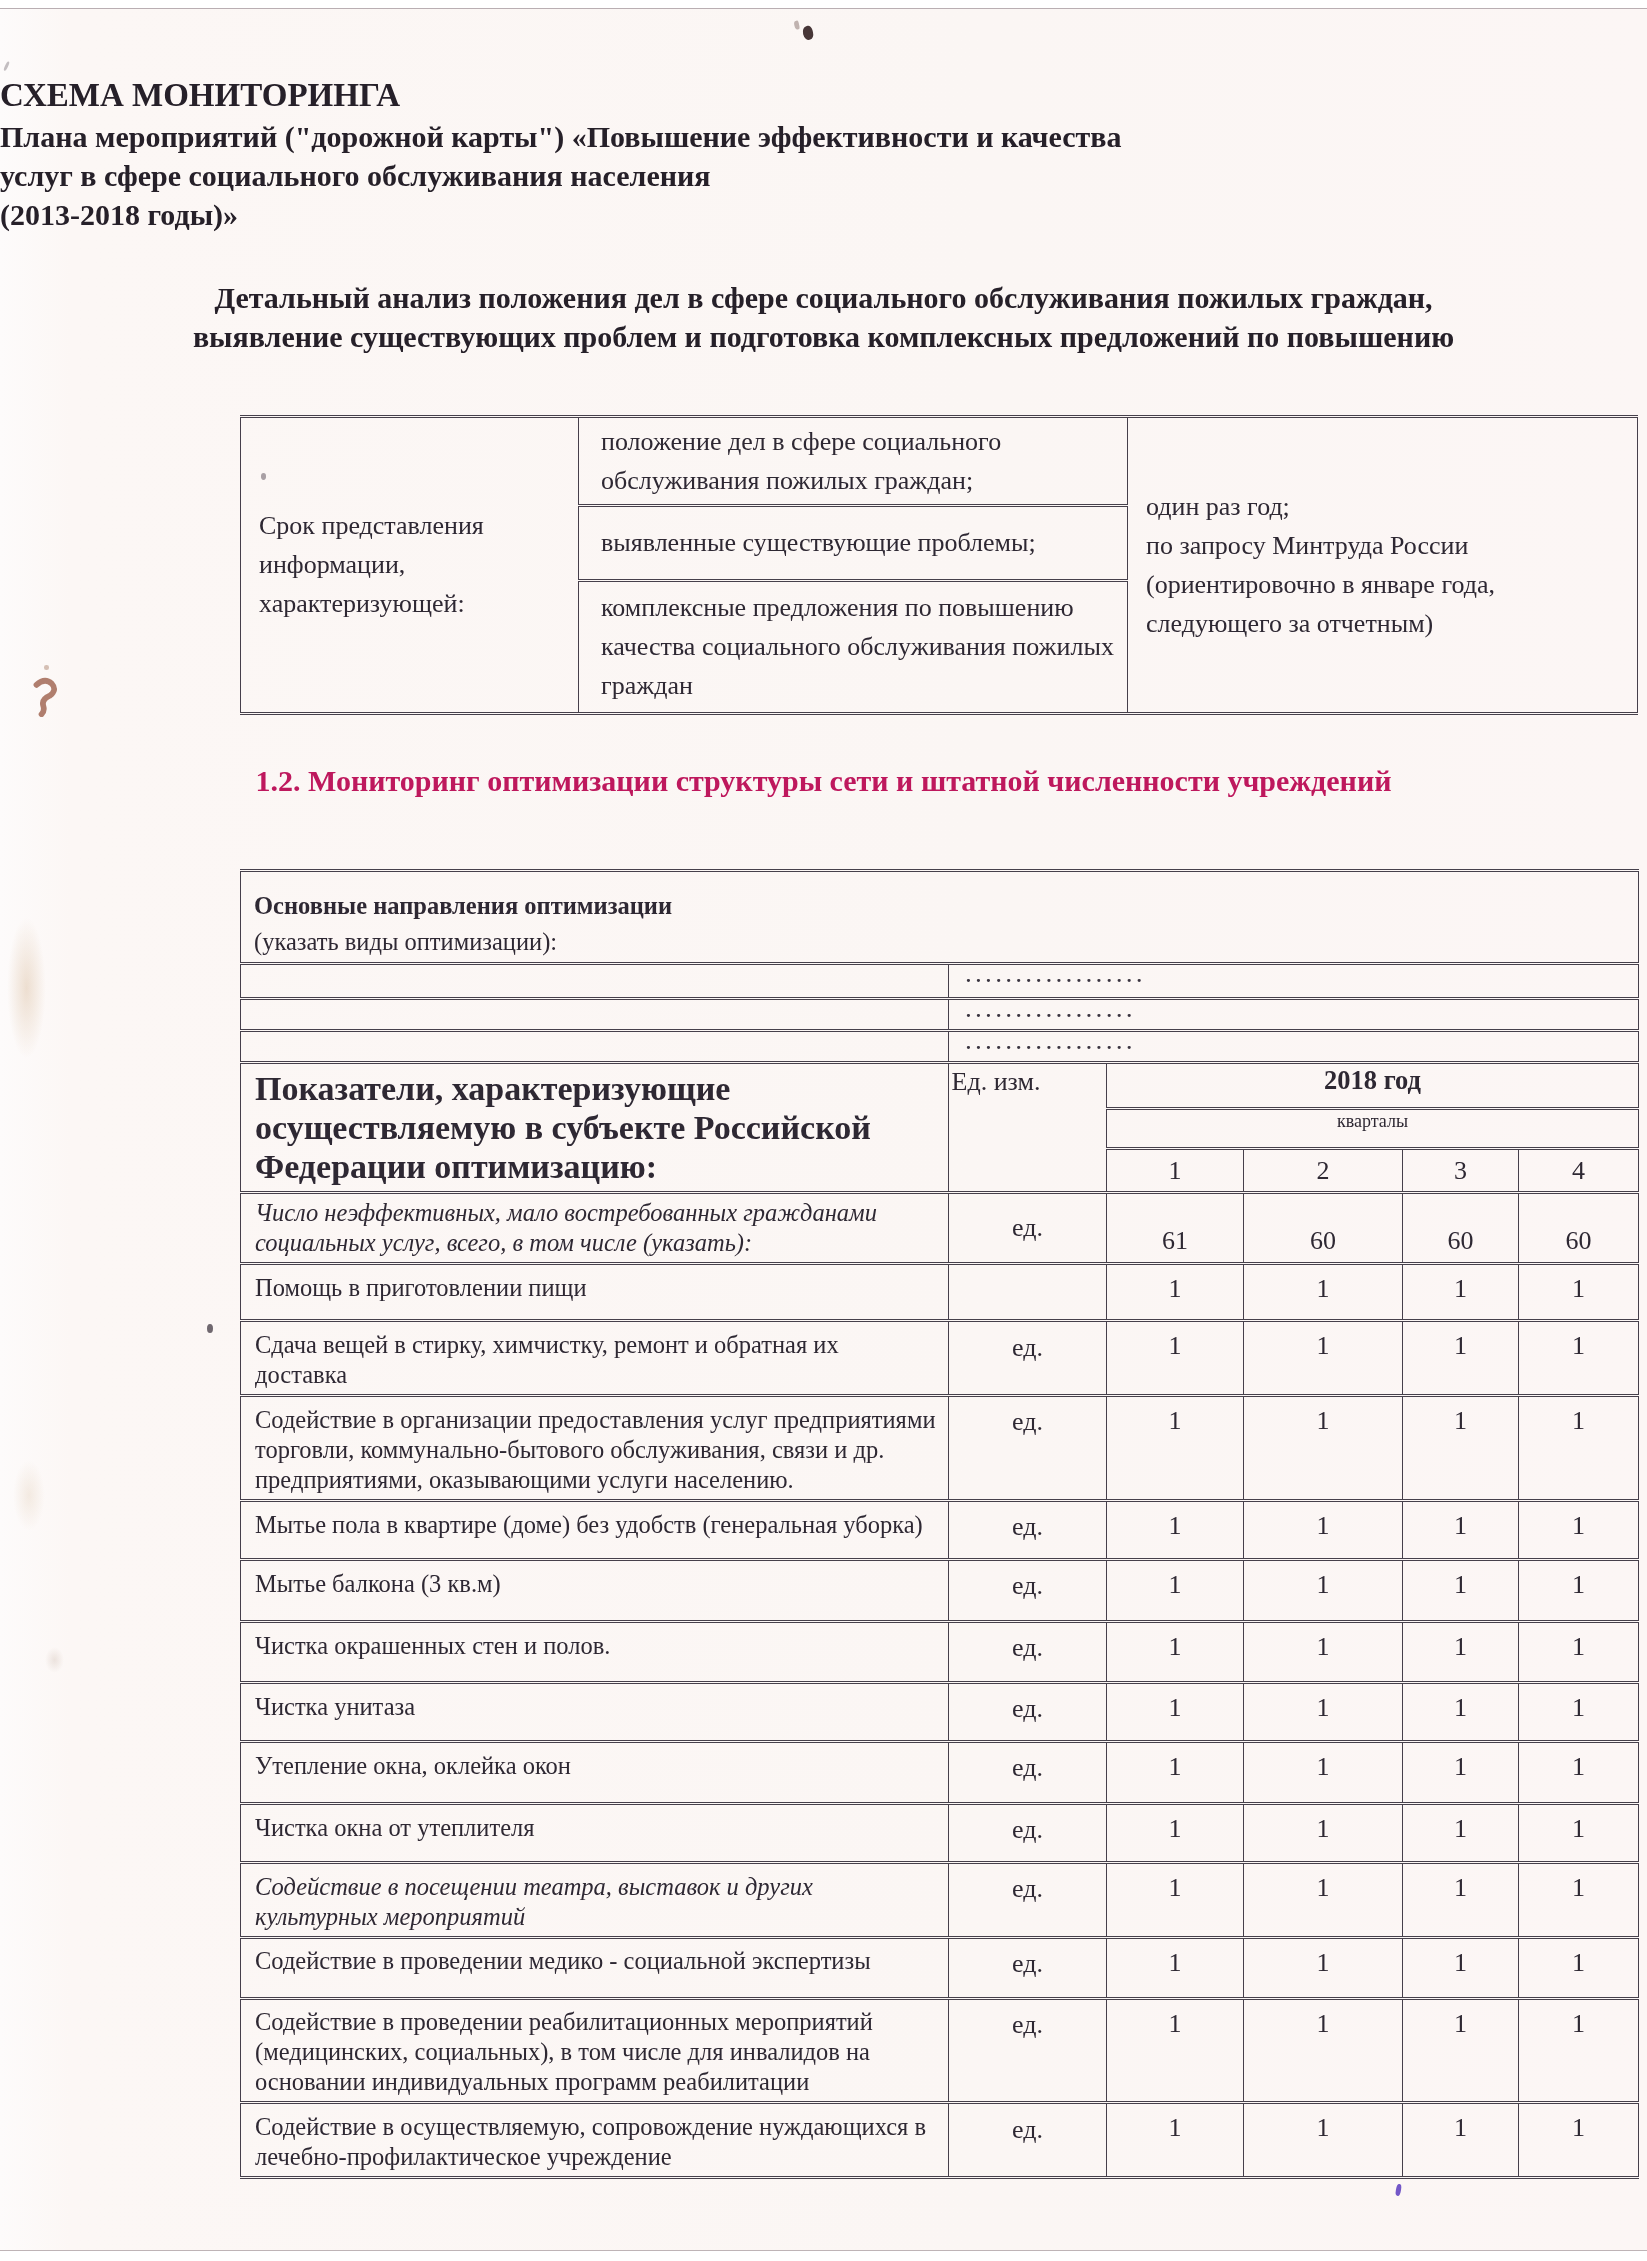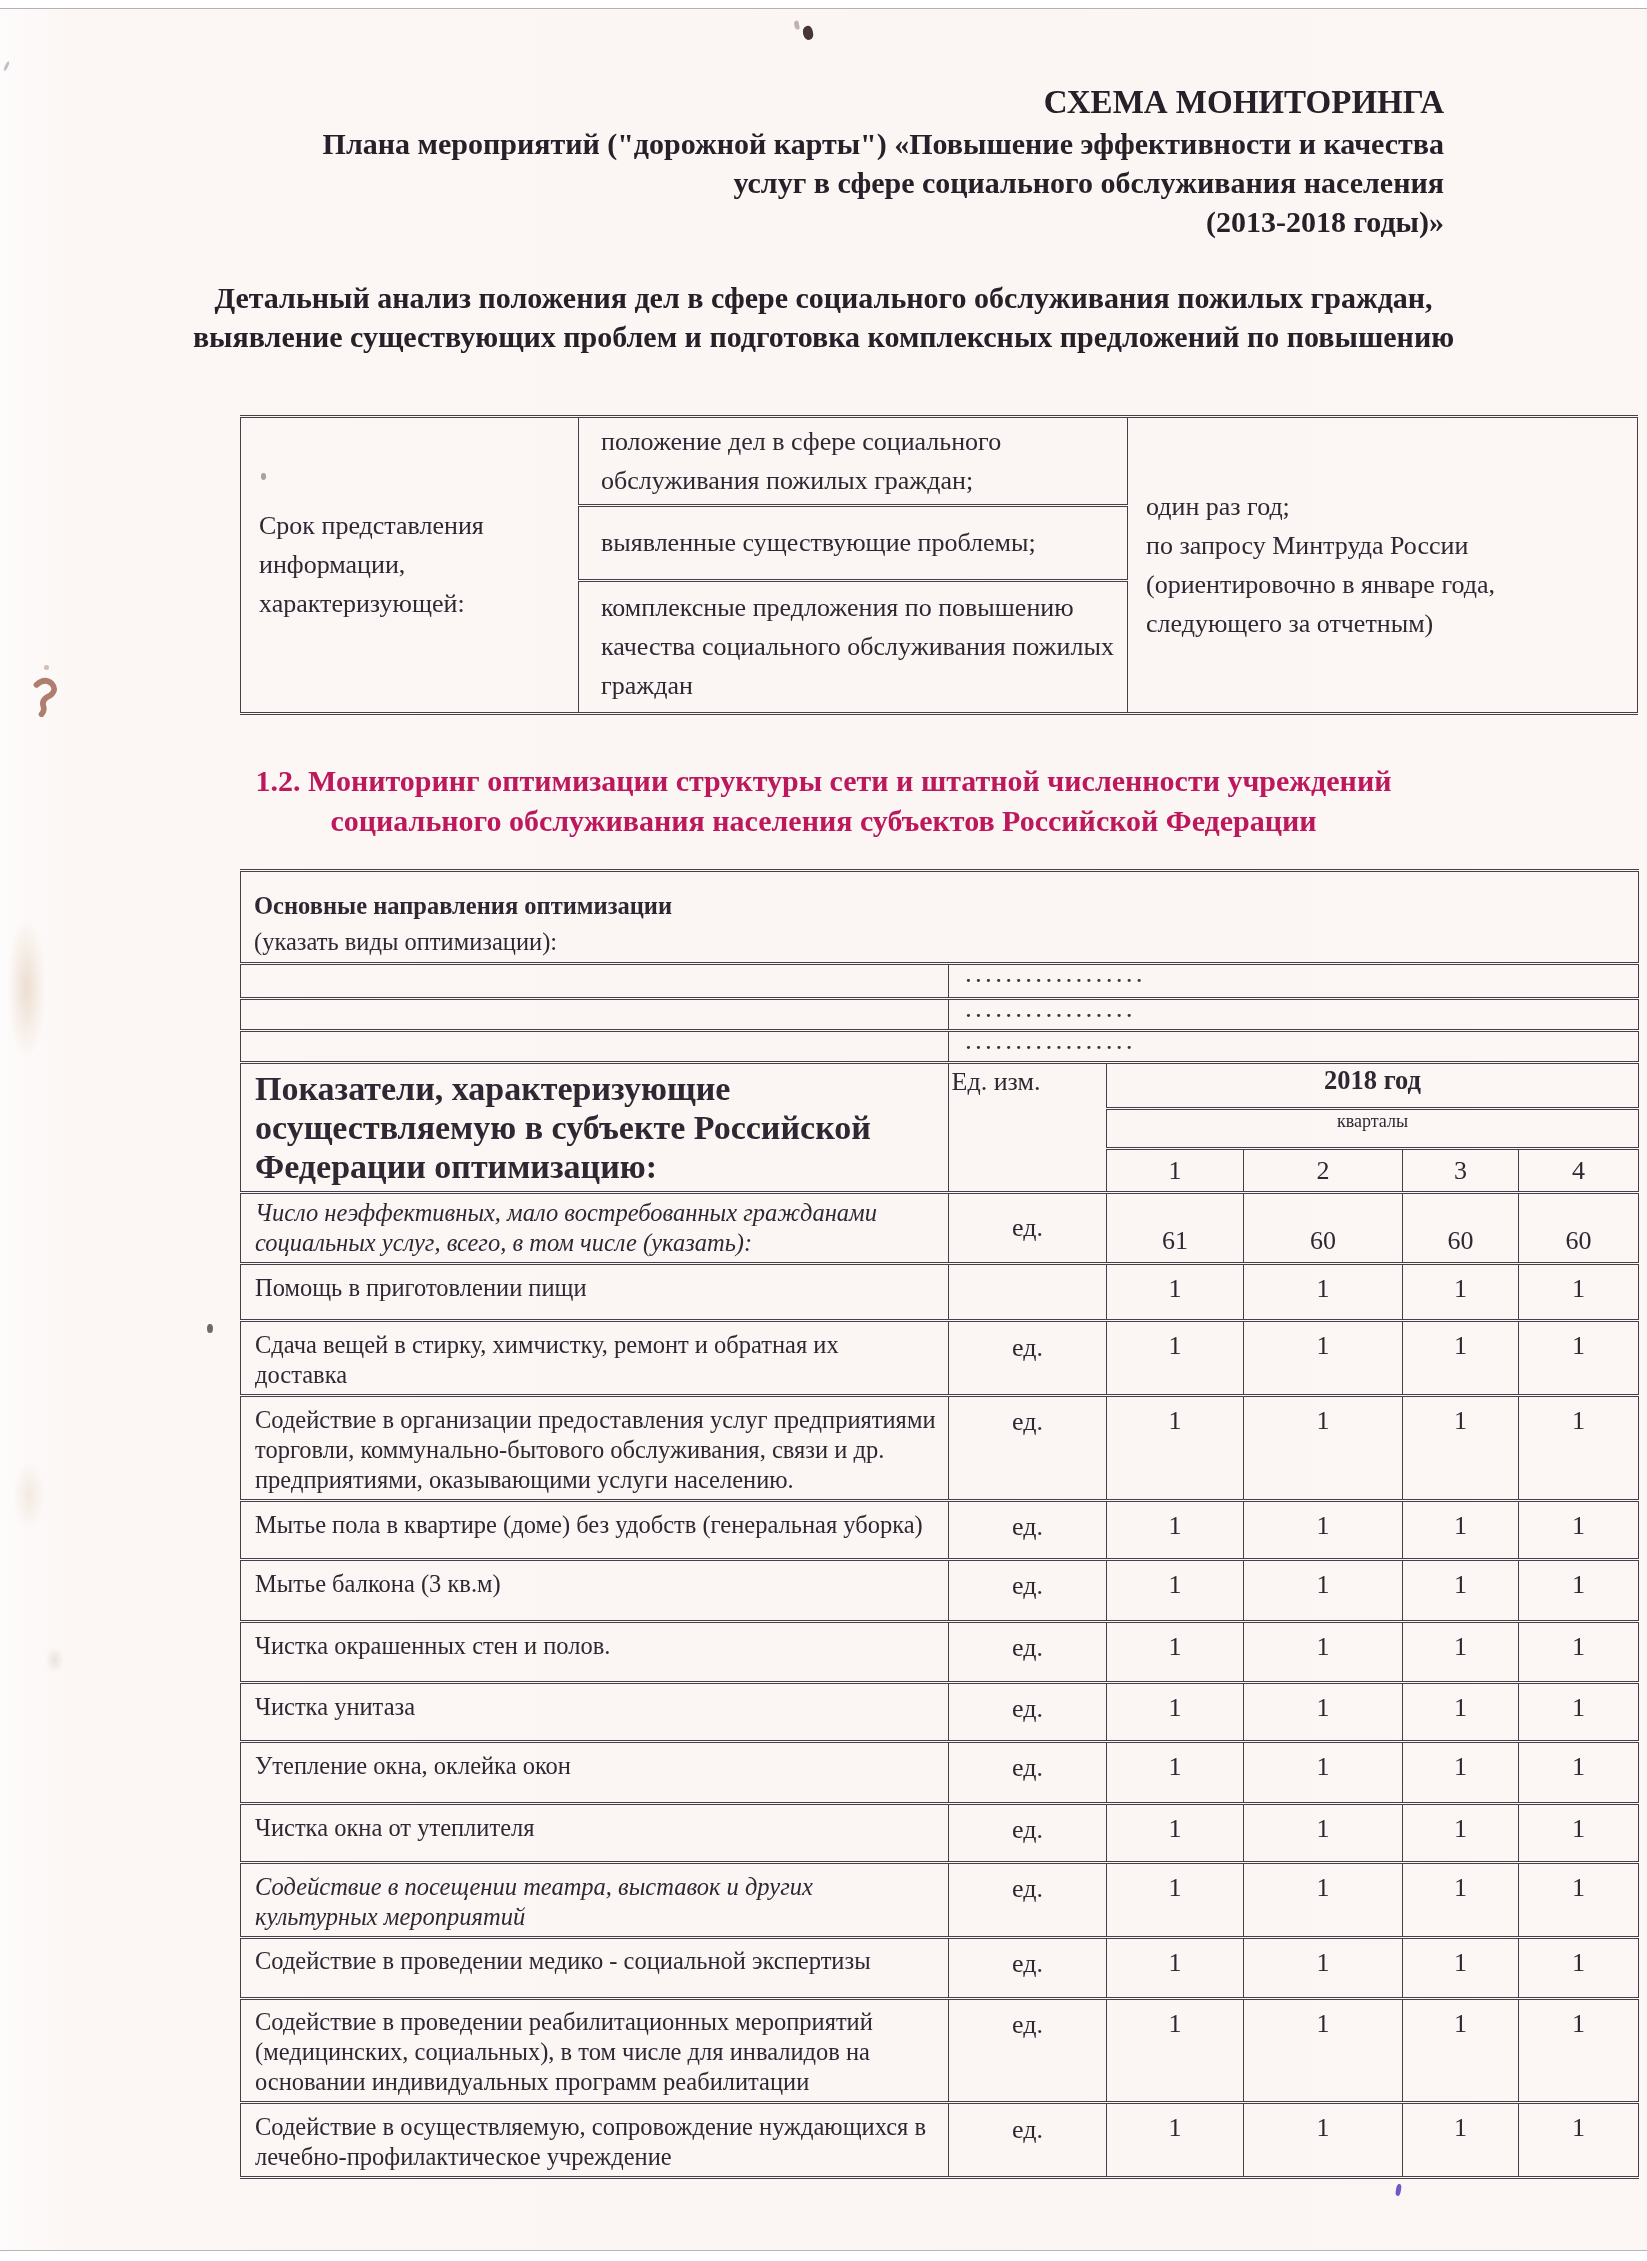--- a/index.html
+++ b/index.html
@@ -11,21 +11,21 @@
   
   .scan-surface{
     position:absolute;left:0;top:7.8px;width:1647px;height:2243px;
     background:linear-gradient(90deg,#fdfbfb 0px,#fcf7f5 71px,#fbf6f4 60%,#fcf6f5 100%);
     border-top:1.3px solid #b9aeb2;
     border-bottom:1.9px solid #beb3b6;
     box-sizing:border-box;
   }
   
   .title-block{
-    position:absolute;top:81px;left:0;width:1444px;text-align:right;
+    position:absolute;top:74px;left:0;width:1444px;text-align:left;
     font-weight:bold;font-size:30px;line-height:39px;color:#262029;
   }
   .title-block div:first-child{font-size:33px;line-height:43px;}
   .subtitle-block{
     position:absolute;top:278px;left:0;width:1647px;text-align:center;
     font-weight:bold;font-size:30px;line-height:39px;color:#262029;
   }
   .section-heading{
     position:absolute;top:761px;left:0;width:1647px;text-align:center;
     font-weight:bold;font-size:30px;line-height:40px;color:#be185d;
@@ -122,21 +122,20 @@
     <td class="cell-mid">выявленные существующие проблемы;</td>
   </tr>
   <tr style="height:133px">
     <td class="cell-mid">комплексные предложения по повышению качества социального обслуживания пожилых граждан</td>
   </tr>
 </tbody>
   </table>
 
 <div class="section-heading">
     <div>1.2. Мониторинг оптимизации структуры сети и штатной численности учреждений</div>
-    <div>социального обслуживания населения субъектов Российской Федерации</div>
   </div>
 
 <table class="t2">
   <colgroup>
     <col style="width:708px">
       <col style="width:158px">
       <col style="width:137px">
     <col style="width:159px">
       <col style="width:116px">
       <col style="width:120px">

